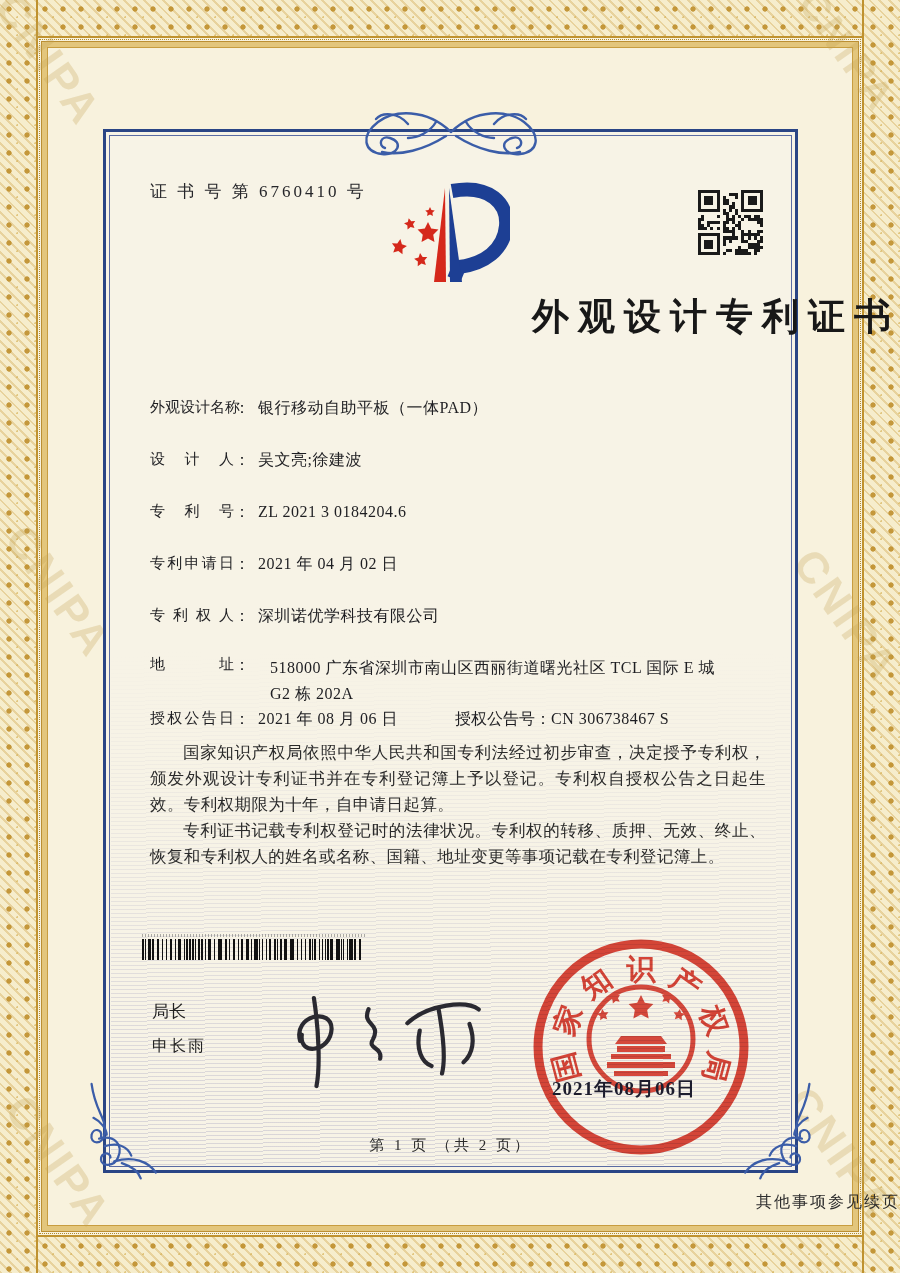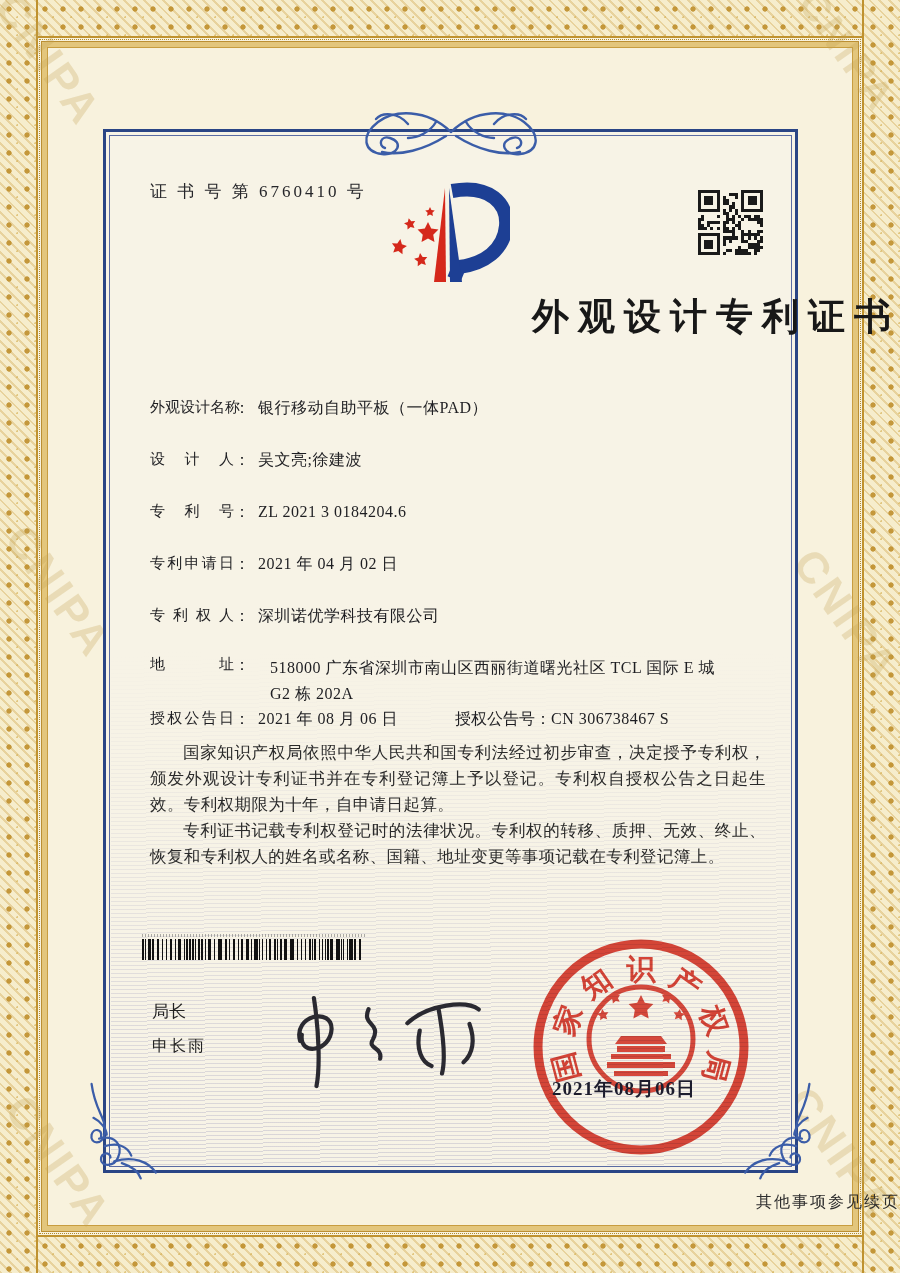--- a/index.html
+++ b/index.html
@@ -516,15 +516,16 @@
           <rect x="87" y="110" width="48" height="6"></rect>
           <rect x="81" y="118" width="60" height="5"></rect>
           <rect x="77" y="126" width="68" height="6"></rect>
           <rect x="84" y="135" width="54" height="5"></rect>
         </g>
       </g>
     </svg>
   </div>
   <div class="abs seal-date">2021年08月06日</div>
 
+  <div class="abs page-footer">第 1 页 （共 2 页）</div>
   <div class="abs cont-note">其他事项参见续页</div>
 
 </div>
 
 </body></html>

